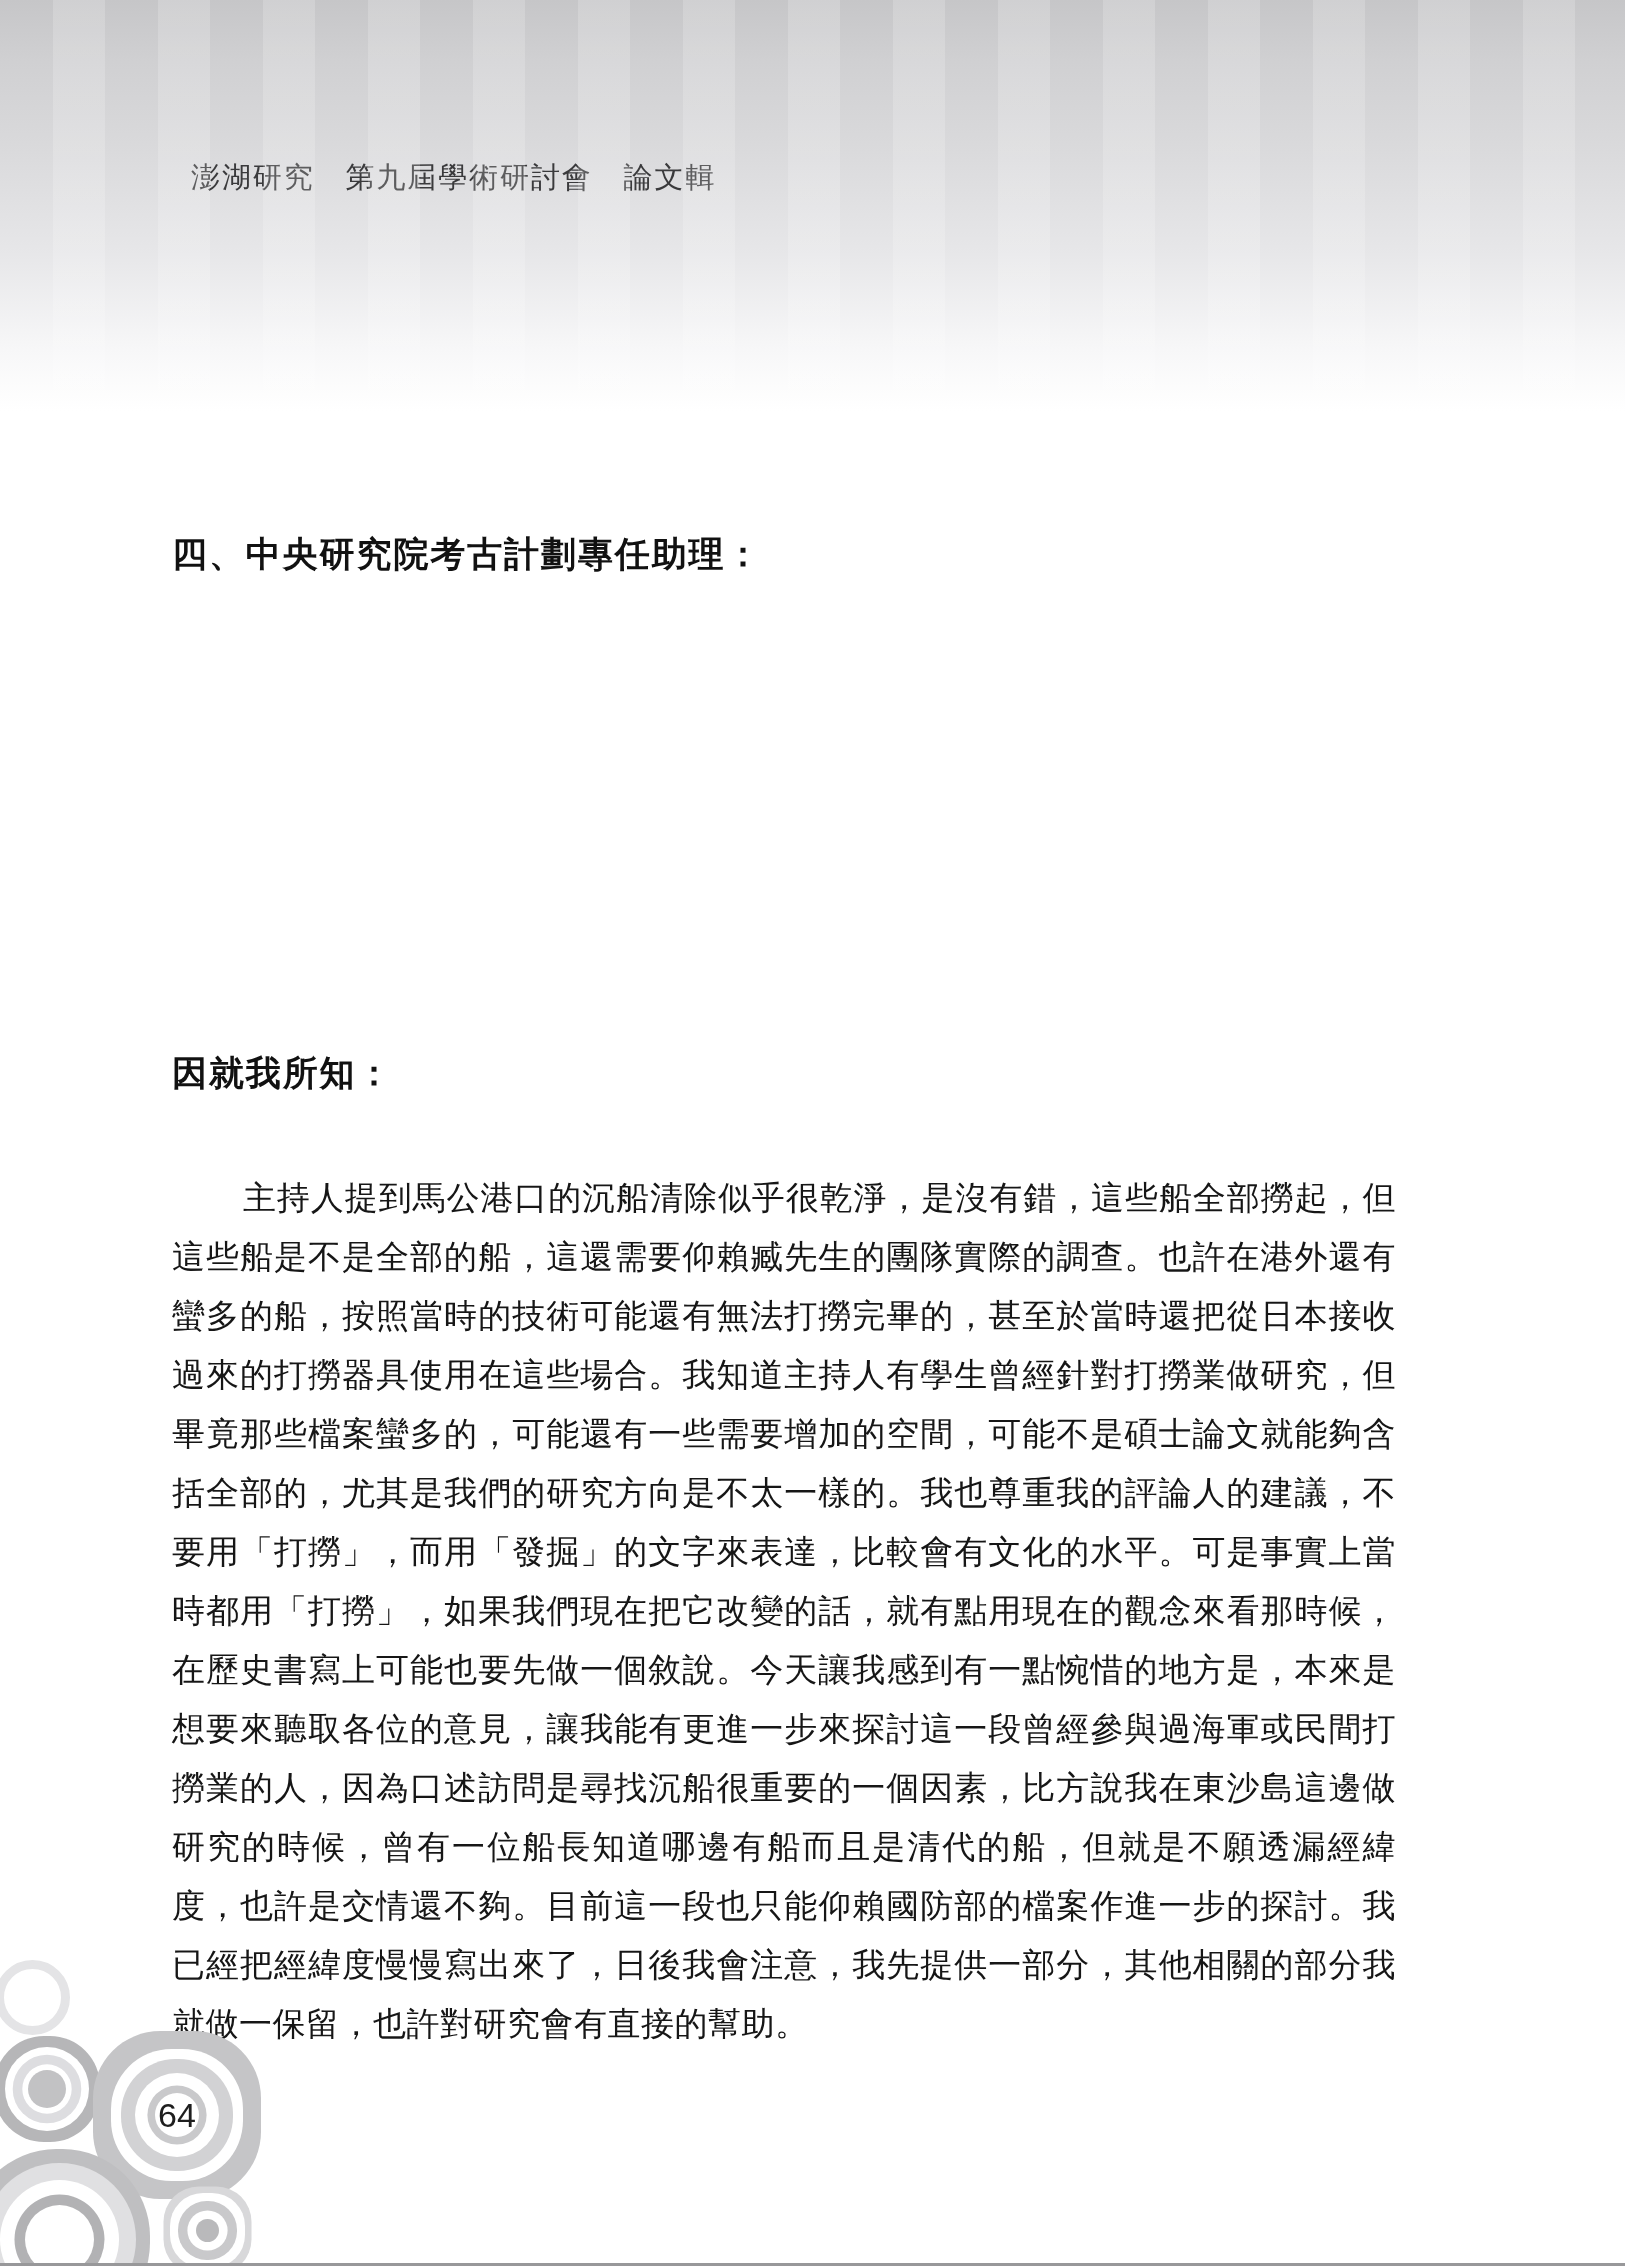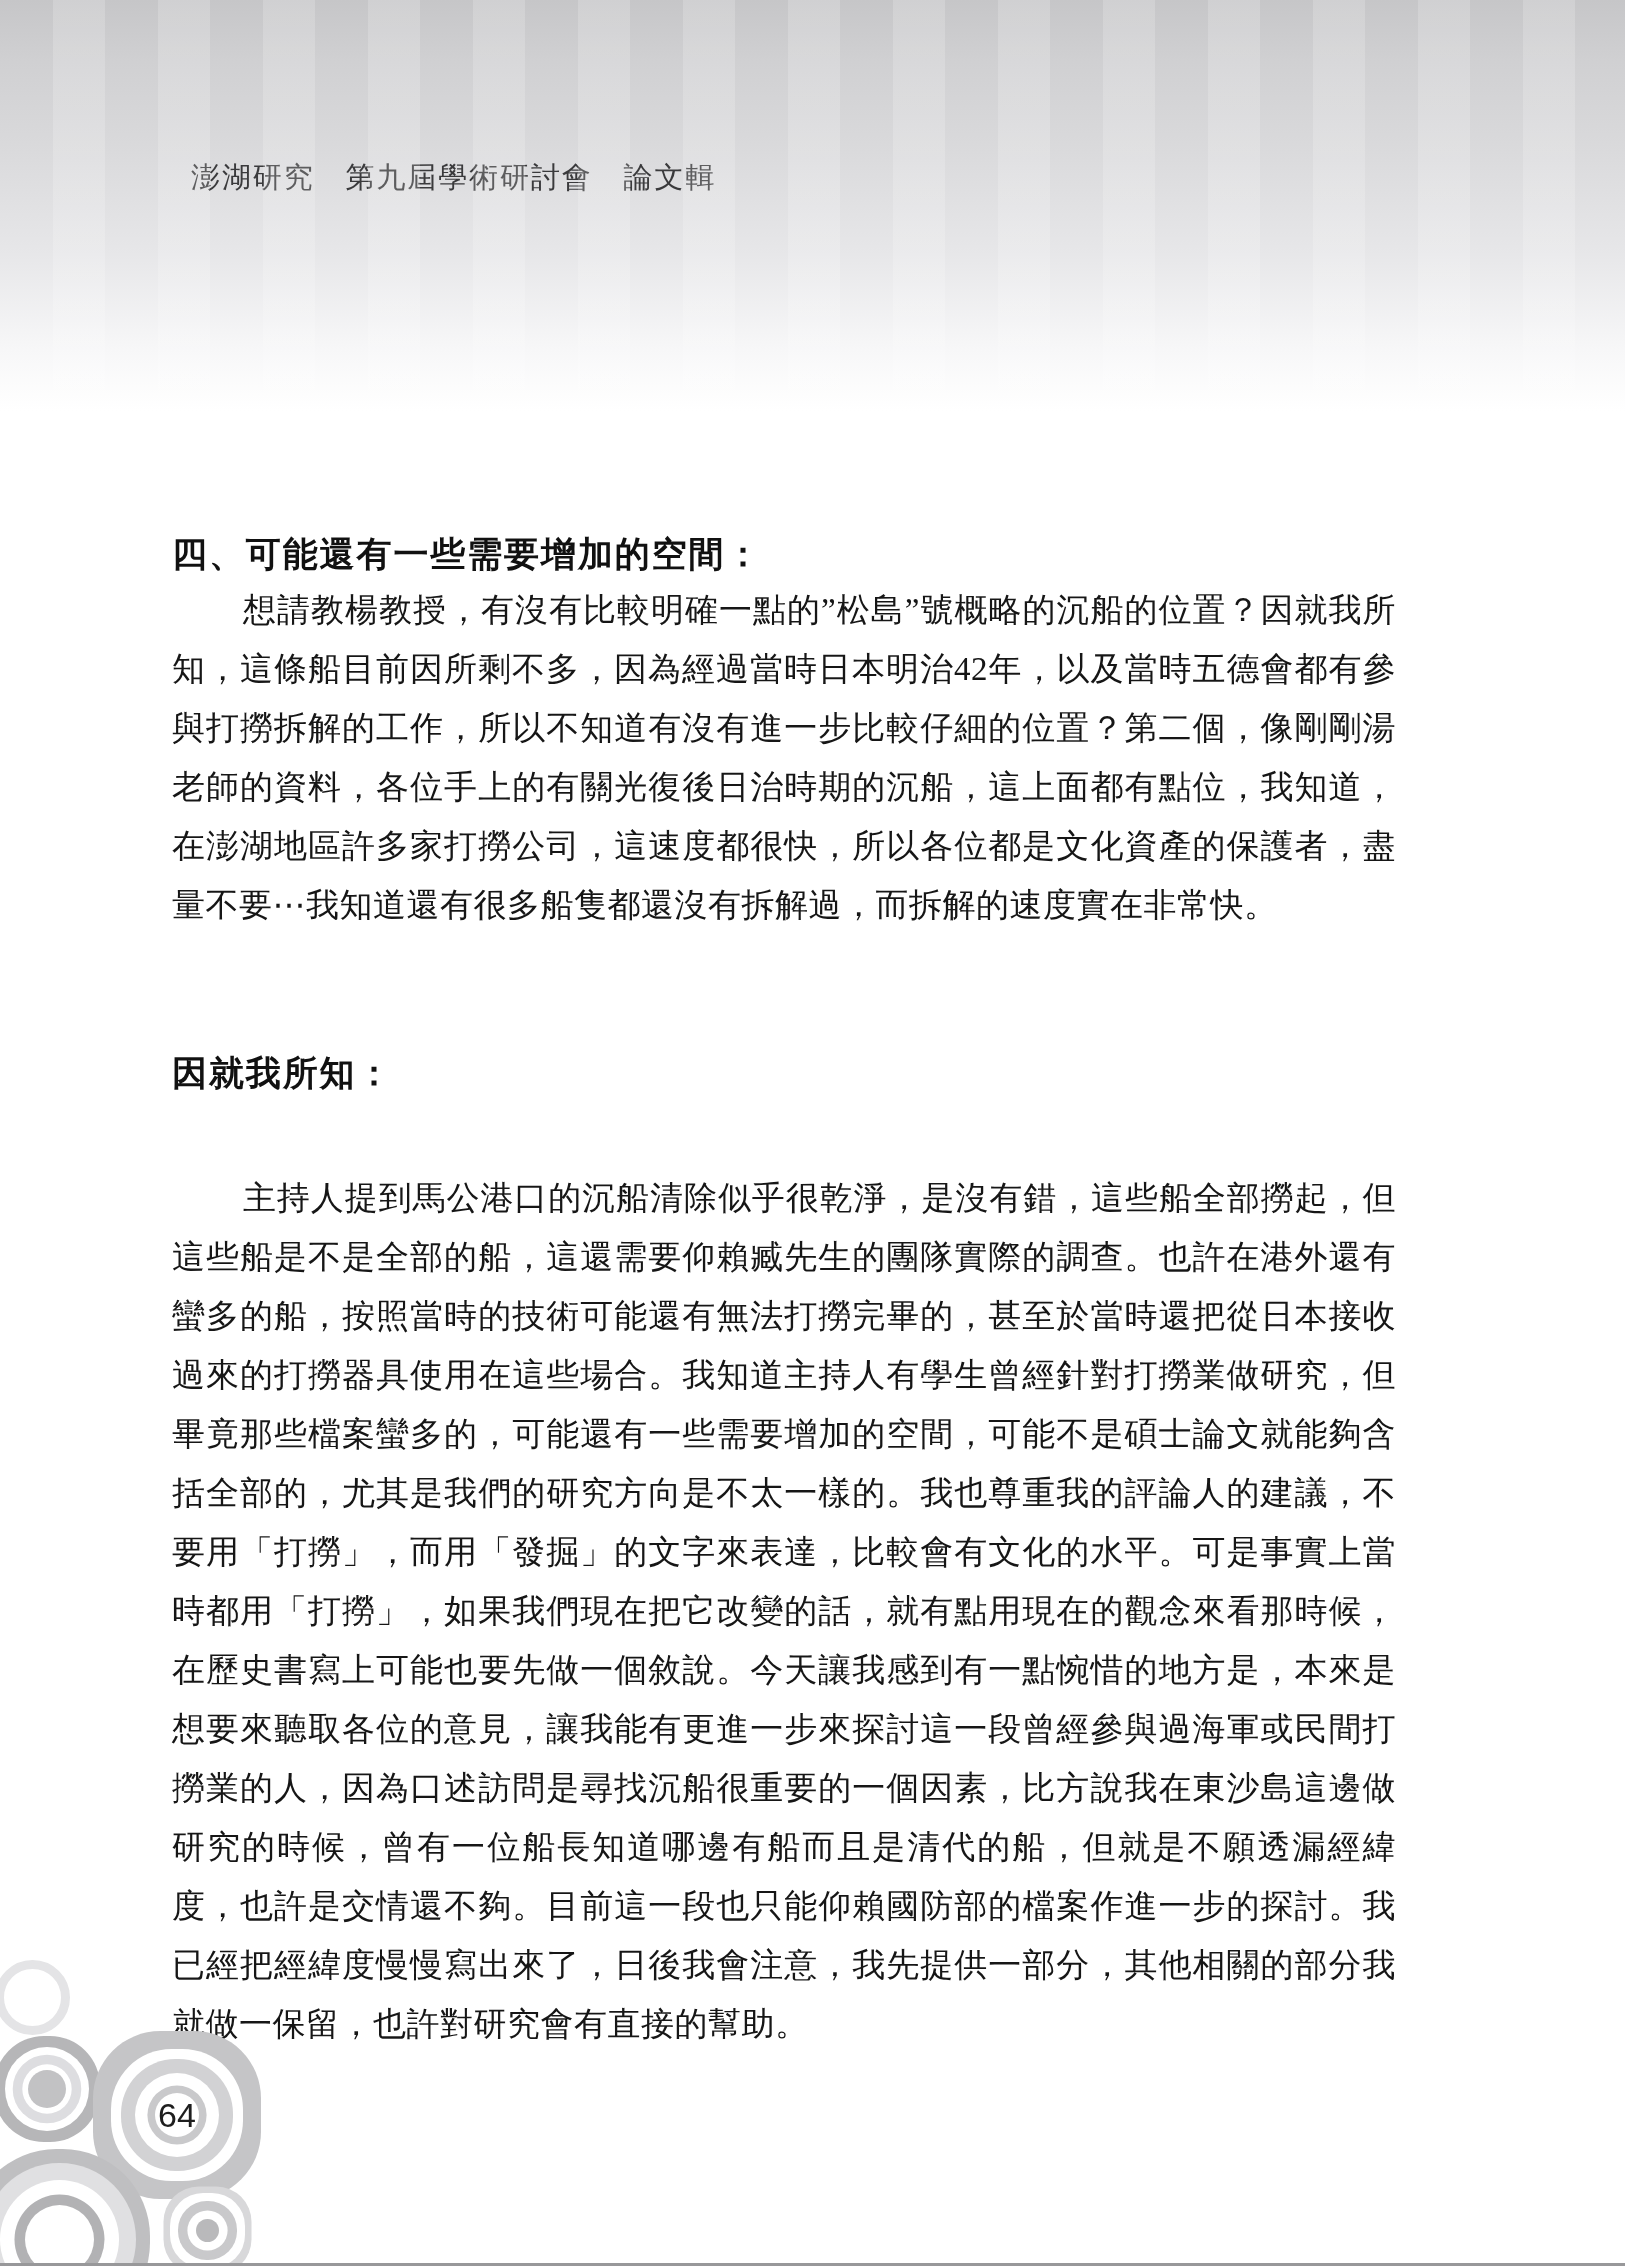--- a/index.html
+++ b/index.html
@@ -110,23 +110,22 @@
 </style>
 </head>
 <body>
 
 <div class="page">
 
   <div class="header-band">
     <div class="header-title">澎湖研究　第九屆學術研討會　論文輯</div>
   </div>
 
-  <h2 class="sec-heading h1pos">四、可能還有一些需要增加的空間：</h2>
+  <h2 class="sec-heading h1pos">四、中央研究院考古計劃專任助理：</h2>
 
-  <p class="body-para p1pos">想請教楊教授，有沒有比較明確一點的”松島”號概略的沉船的位置？因就我所知，這條船目前因所剩不多，因為經過當時日本明治42年，以及當時五德會都有參與打撈拆解的工作，所以不知道有沒有進一步比較仔細的位置？第二個，像剛剛湯老師的資料，各位手上的有關光復後日治時期的沉船，這上面都有點位，我知道，在澎湖地區許多家打撈公司，這速度都很快，所以各位都是文化資產的保護者，盡量不要⋯我知道還有很多船隻都還沒有拆解過，而拆解的速度實在非常快。</p>
 
   <h2 class="sec-heading h2pos">因就我所知：</h2>
 
   <p class="body-para p2pos">主持人提到馬公港口的沉船清除似乎很乾淨，是沒有錯，這些船全部撈起，但這些船是不是全部的船，這還需要仰賴臧先生的團隊實際的調查。也許在港外還有蠻多的船，按照當時的技術可能還有無法打撈完畢的，甚至於當時還把從日本接收過來的打撈器具使用在這些場合。我知道主持人有學生曾經針對打撈業做研究，但畢竟那些檔案蠻多的，可能還有一些需要增加的空間，可能不是碩士論文就能夠含括全部的，尤其是我們的研究方向是不太一樣的。我也尊重我的評論人的建議，不要用「打撈」，而用「發掘」的文字來表達，比較會有文化的水平。可是事實上當時都用「打撈」，如果我們現在把它改變的話，就有點用現在的觀念來看那時候，在歷史書寫上可能也要先做一個敘說。今天讓我感到有一點惋惜的地方是，本來是想要來聽取各位的意見，讓我能有更進一步來探討這一段曾經參與過海軍或民間打撈業的人，因為口述訪問是尋找沉船很重要的一個因素，比方說我在東沙島這邊做研究的時候，曾有一位船長知道哪邊有船而且是清代的船，但就是不願透漏經緯度，也許是交情還不夠。目前這一段也只能仰賴國防部的檔案作進一步的探討。我已經把經緯度慢慢寫出來了，日後我會注意，我先提供一部分，其他相關的部分我就做一保留，也許對研究會有直接的幫助。</p>
 
   <div class="circle circle-faint"></div>
   <div class="circle circle-a"></div>
   <div class="circle circle-pagenum">
     <span class="page-number">64</span>
   </div>

